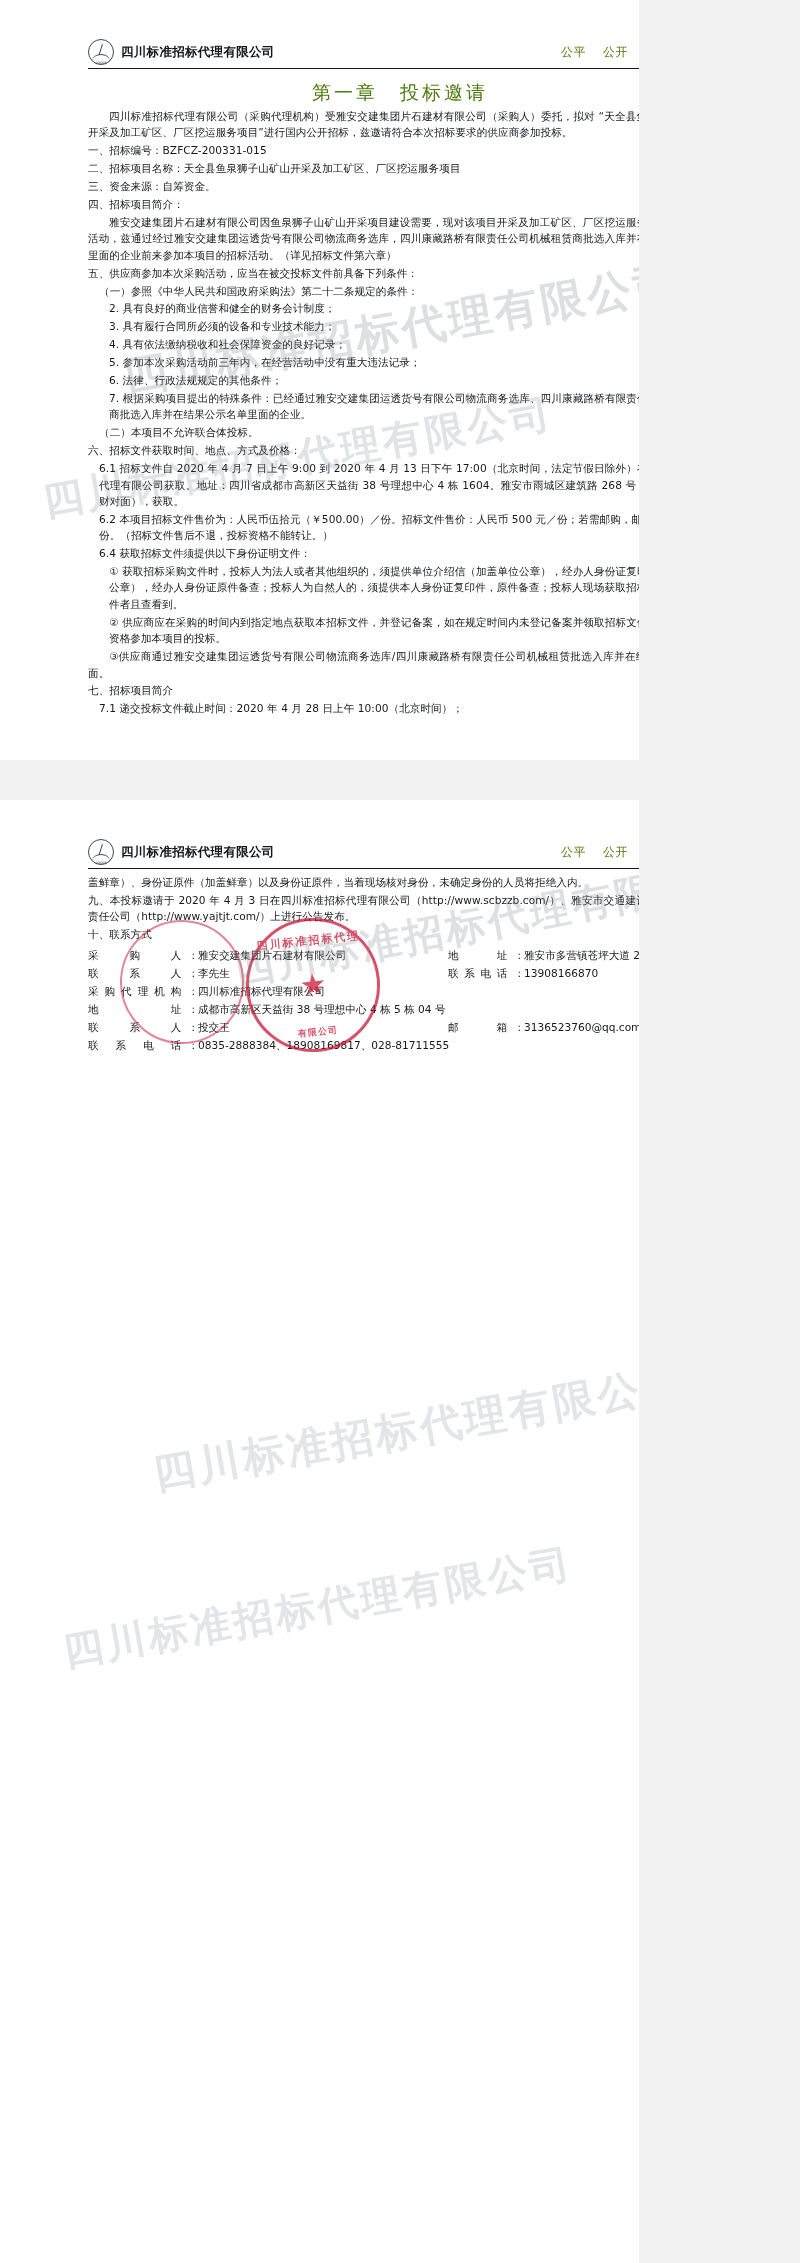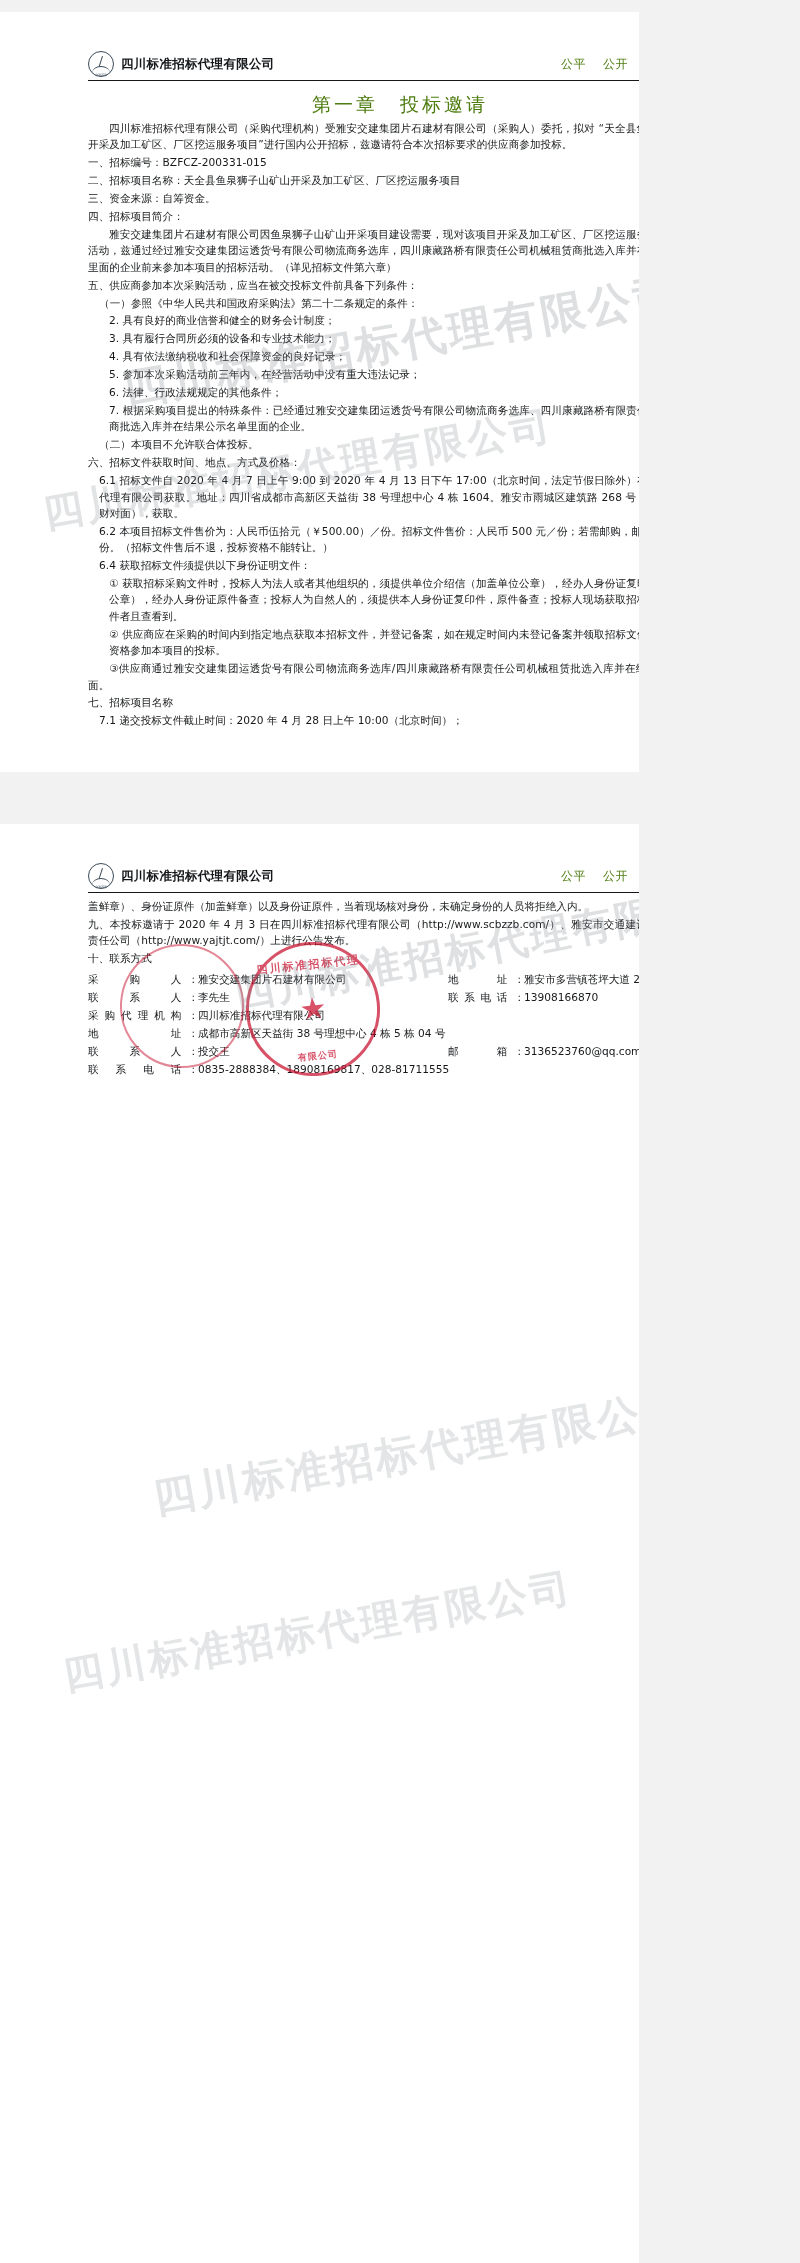--- a/index.html
+++ b/index.html
@@ -14,21 +14,20 @@
   }
   .doc {
     width: 800px;
     position: relative;
   }
   .page {
     position: relative;
     width: 639px;
     background: #ffffff;
     overflow: hidden;
-    margin-top: 12px;
   }
   .page-1 { height: 760px; }
   .page-gap { height: 40px; background: #f2f2f2; }
   .page-2 { height: 1463px; }
 
   .page-inner {
     position: absolute;
     left: 88px;
     top: 0;
     width: 624px;
@@ -328,21 +327,21 @@
         <p class="para ind3">6. 法律、行政法规规定的其他条件；</p>
         <p class="para ind3">7. 根据采购项目提出的特殊条件：已经通过雅安交建集团运透货号有限公司物流商务选库、四川康藏路桥有限责任公司机械租赁商批选入库并在结果公示名单里面的企业。</p>
         <p class="para ind1">（二）本项目不允许联合体投标。</p>
         <p class="para">六、招标文件获取时间、地点、方式及价格：</p>
         <p class="para ind1">6.1 招标文件自 2020 年 4 月 7 日上午 9:00 到 2020 年 4 月 13 日下午 17:00（北京时间，法定节假日除外）在四川标准招标代理有限公司获取。地址：四川省成都市高新区天益街 38 号理想中心 4 栋 1604。雅安市雨城区建筑路 268 号（雅安市民政局财对面），获取。</p>
         <p class="para ind1">6.2 本项目招标文件售价为：人民币伍拾元（￥500.00）／份。招标文件售价：人民币 500 元／份；若需邮购，邮购费 100 元／份。（招标文件售后不退，投标资格不能转让。）</p>
         <p class="para ind1">6.4 获取招标文件须提供以下身份证明文件：</p>
         <p class="para ind3">① 获取招标采购文件时，投标人为法人或者其他组织的，须提供单位介绍信（加盖单位公章），经办人身份证复印件（加盖单位公章），经办人身份证原件备查；投标人为自然人的，须提供本人身份证复印件，原件备查；投标人现场获取招标文件须符合条件者且查看到。</p>
         <p class="para ind3">② 供应商应在采购的时间内到指定地点获取本招标文件，并登记备案，如在规定时间内未登记备案并领取招标文件的供应商均无资格参加本项目的投标。</p>
         <p class="para ind2">③供应商通过雅安交建集团运透货号有限公司物流商务选库/四川康藏路桥有限责任公司机械租赁批选入库并在结果公示名单截面。</p>
-        <p class="para">七、招标项目名称</p>
+        <p class="para">七、招标项目简介</p>
         <p class="para ind1">7.1 递交投标文件截止时间：2020 年 4 月 28 日上午 10:00（北京时间）；</p>
 
       </div>
 
       <div class="page-num">第 2 页</div>
     </div>
 
     <div class="wm wm-1">四川标准招标代理有限公司</div>
     <div class="wm wm-2">四川标准招标代理有限公司</div>
   </div>

